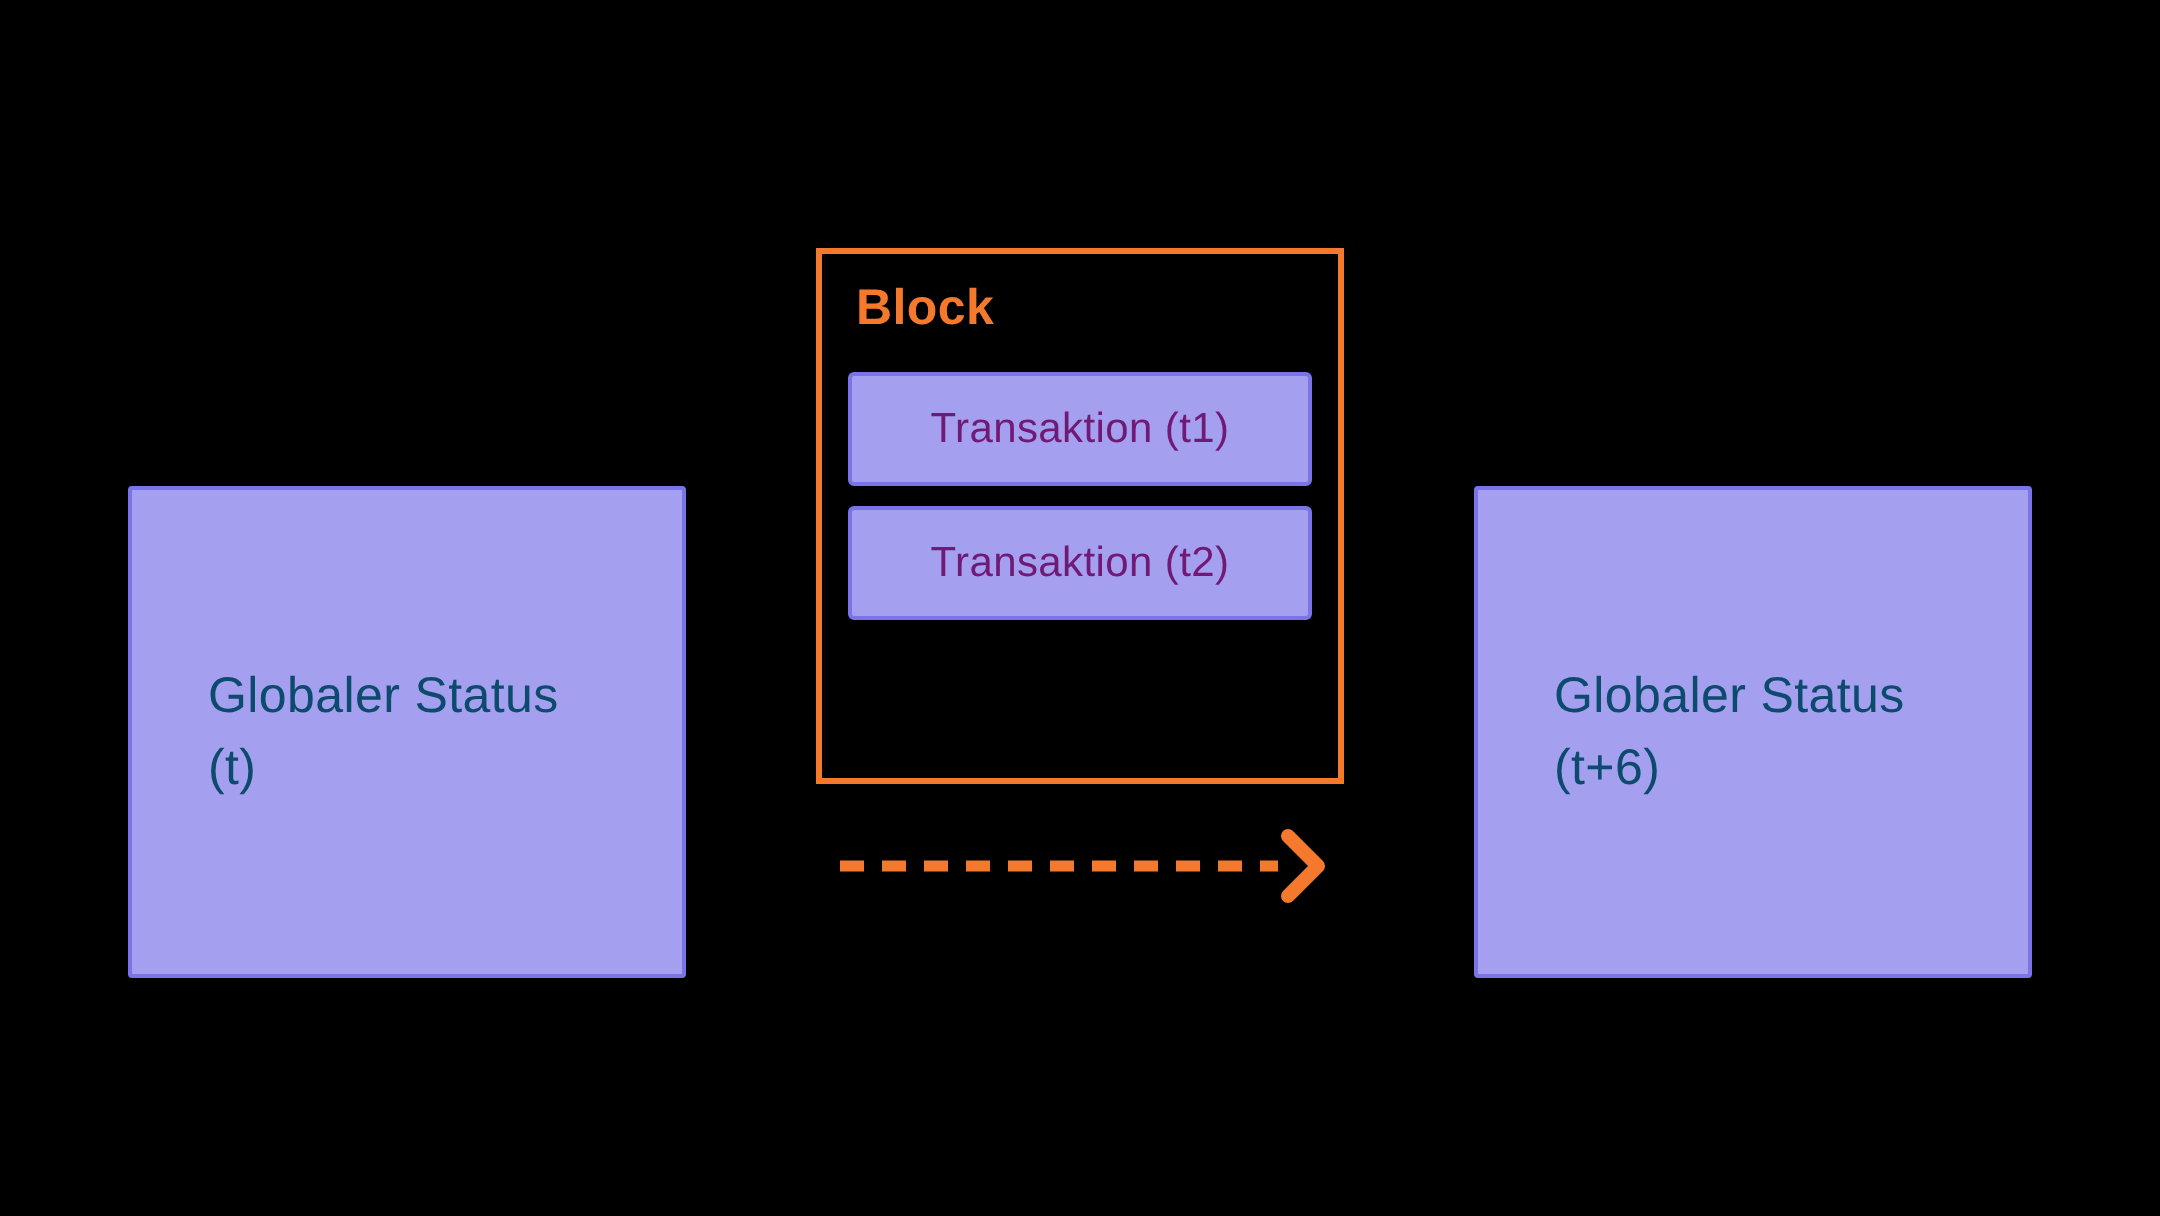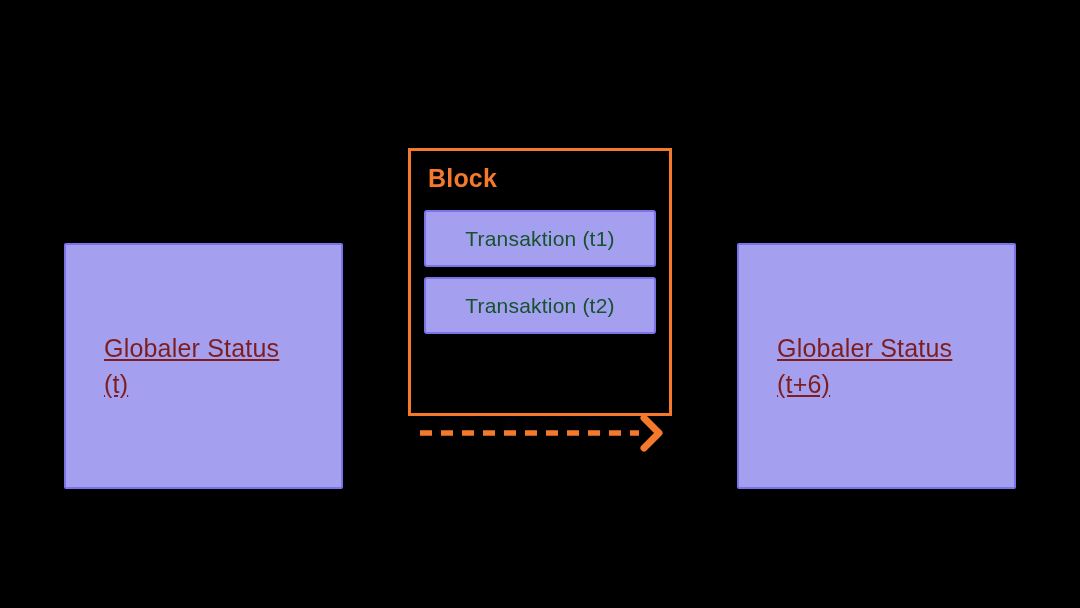--- a/index.html
+++ b/index.html
@@ -23,36 +23,34 @@
     display: flex;
     flex-direction: column;
     justify-content: center;
     align-items: flex-start;
     padding-left: 38px;
     padding-right: 16px;
   }
   .state-box.left  { left: 64px; }
   .state-box.right { left: 737px; }
   .state-line {
-    color: #7f1d1d;
+    color: #0c4a6e;
     font-size: 25px;
     line-height: 36px;
     font-weight: 400;
     letter-spacing: 0.2px;
-    text-decoration: underline;
   }
   .block-frame {
     position: absolute;
     left: 408px;
     top: 124px;
     width: 264px;
     height: 268px;
     border: 3px solid #f5792d;
     background: transparent;
-    margin-top: 24px;
   }
   .block-title {
     margin: 13px 0 0 17px;
     color: #f5792d;
     font-size: 25px;
     font-weight: 600;
     letter-spacing: 0.2px;
   }
   .tx-list {
     margin-top: 17px;
@@ -65,21 +63,21 @@
     width: 232px;
     height: 57px;
     background: #a49fee;
     border: 2px solid #7b74e8;
     border-radius: 3px;
     display: flex;
     align-items: center;
     justify-content: center;
   }
   .tx-label {
-    color: #14532d;
+    color: #701a75;
     font-size: 21px;
     font-weight: 400;
     letter-spacing: 0.2px;
   }
   .arrow-wrap {
     position: absolute;
     left: 408px;
     top: 412px;
     width: 264px;
     height: 42px;

